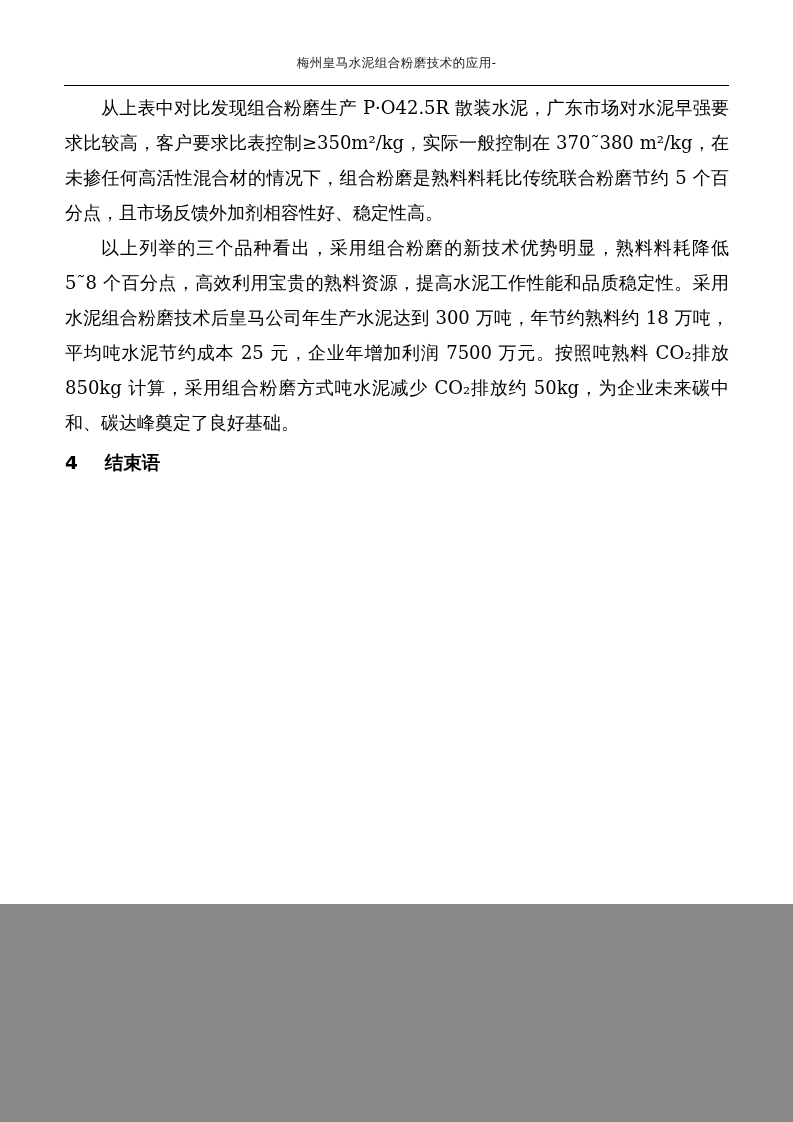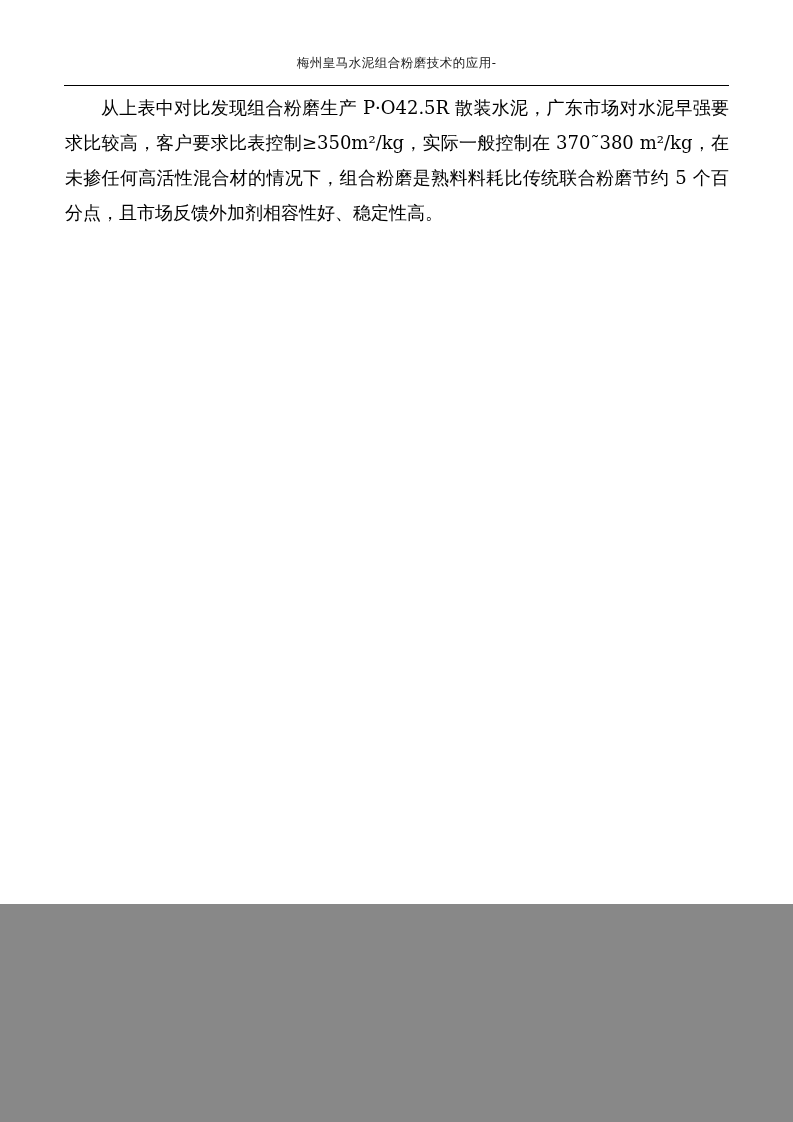--- a/index.html
+++ b/index.html
@@ -77,20 +77,25 @@
 
 <div class="page">
 
   <div class="header">
     <div class="header-title">梅州皇马水泥组合粉磨技术的应用-</div>
     <div class="header-rule"></div>
   </div>
 
   <div class="body-text">
     <p class="para">从上表中对比发现组合粉磨生产 P·O42.5R 散装水泥，广东市场对水泥早强要求比较高，客户要求比表控制≥350m²/kg，实际一般控制在 370˜380 m²/kg，在未掺任何高活性混合材的情况下，组合粉磨是熟料料耗比传统联合粉磨节约 5 个百分点，且市场反馈外加剂相容性好、稳定性高。</p>
+    <p class="para">以上列举的三个品种看出，采用组合粉磨的新技术优势明显，熟料料耗降低 5˜8 个百分点，高效利用宝贵的熟料资源，提高水泥工作性能和品质稳定性。采用水泥组合粉磨技术后皇马公司年生产水泥达到 300 万吨，年节约熟料约 18 万吨，平均吨水泥节约成本 25 元，企业年增加利润 7500 万元。按照吨熟料 CO₂排放 850kg 计算，采用组合粉磨方式吨水泥减少 CO₂排放约 50kg，为企业未来碳中和、碳达峰奠定了良好基础。</p>
+    <h2 class="section-heading">
+      <span class="sec-num">4</span>
+      <span class="sec-title">结束语</span>
+    </h2>
   </div>
 
   <div class="footer">
     <svg class="footer-rule-svg" viewBox="0 0 665 6" preserveAspectRatio="none">
       <rect x="0" y="2.1" width="665" height="1.5" fill="#000000"></rect>
       <polygon points="30,2.8 332,0.3 635,2.8 332,5.3" fill="#000000"></polygon>
     </svg>
     <div class="footer-row">
       <span class="issue">2023.No.4</span>
     </div>

